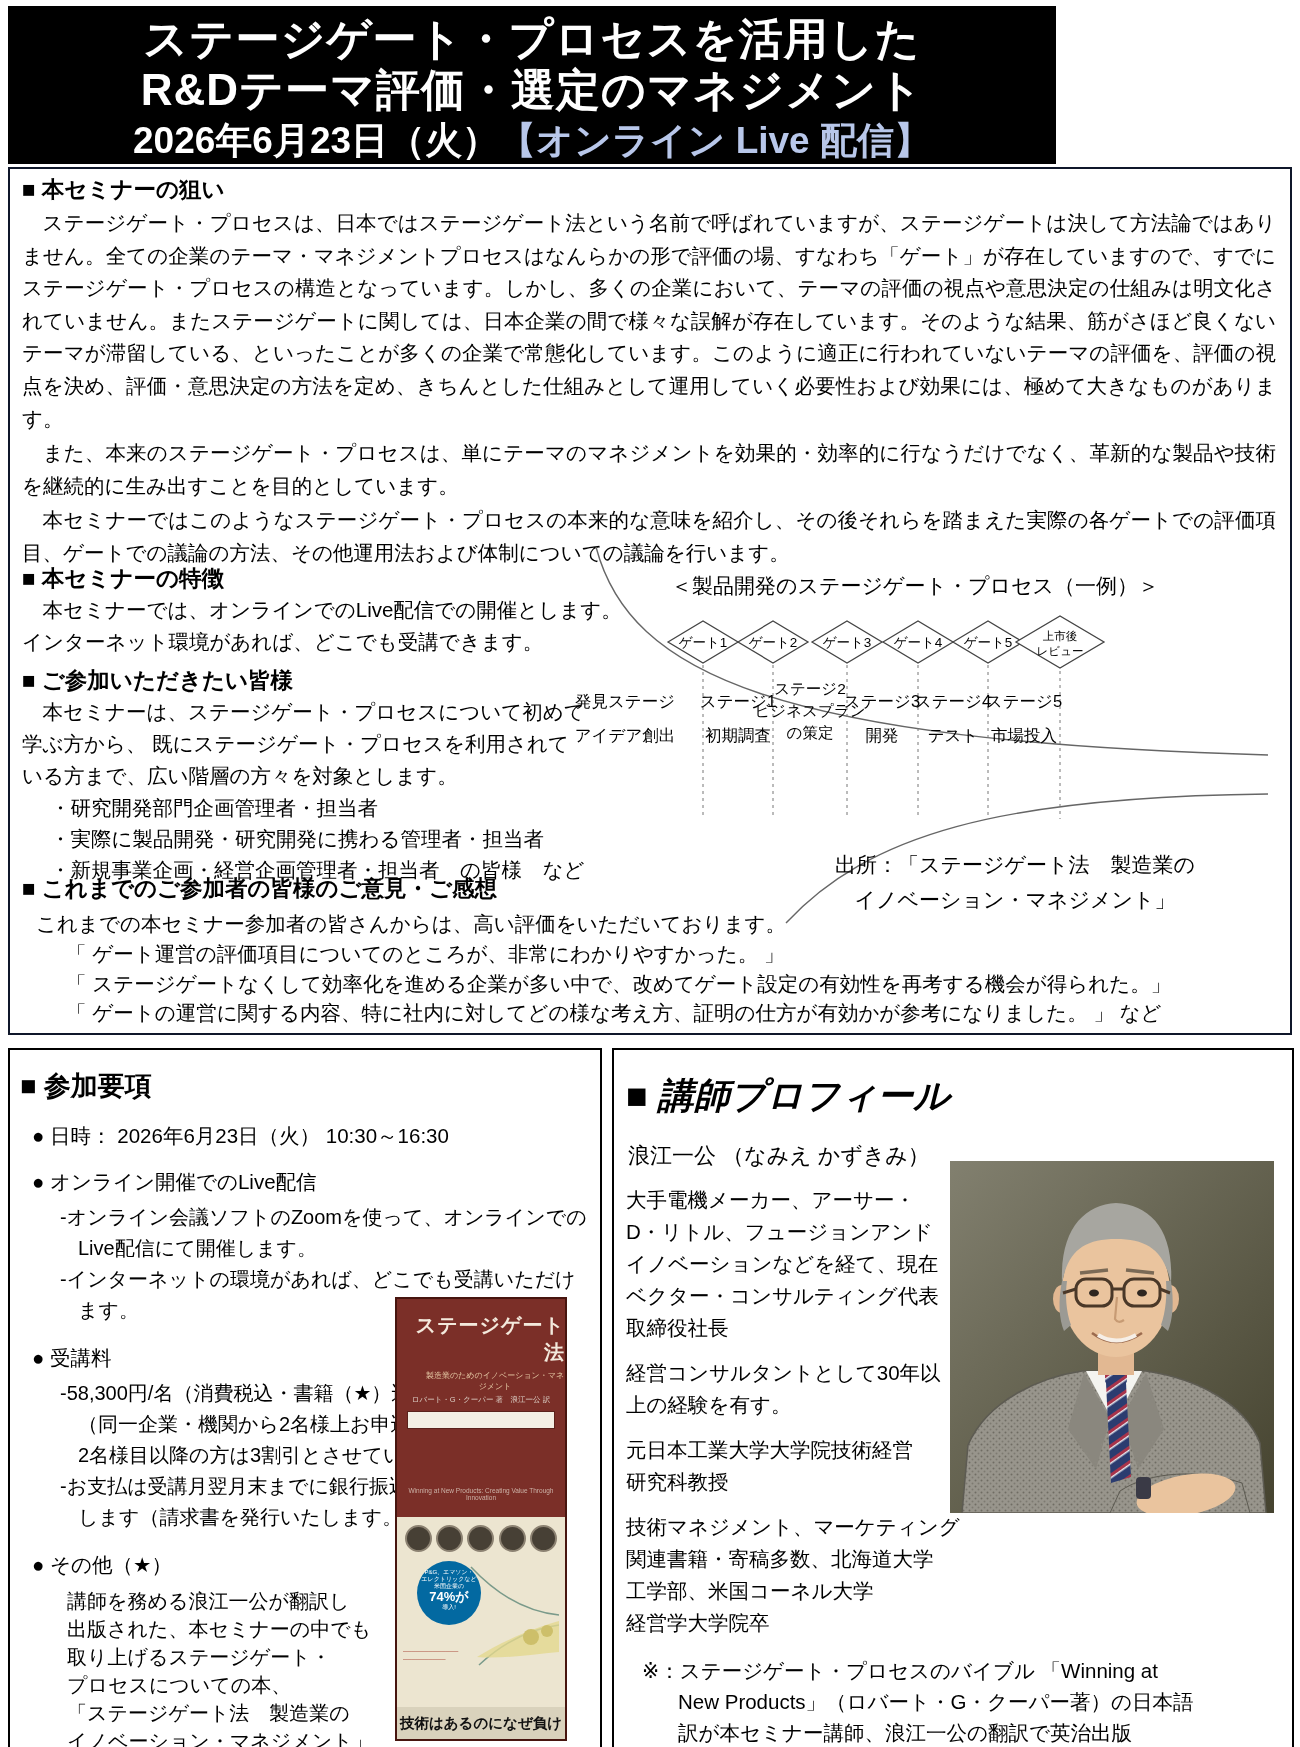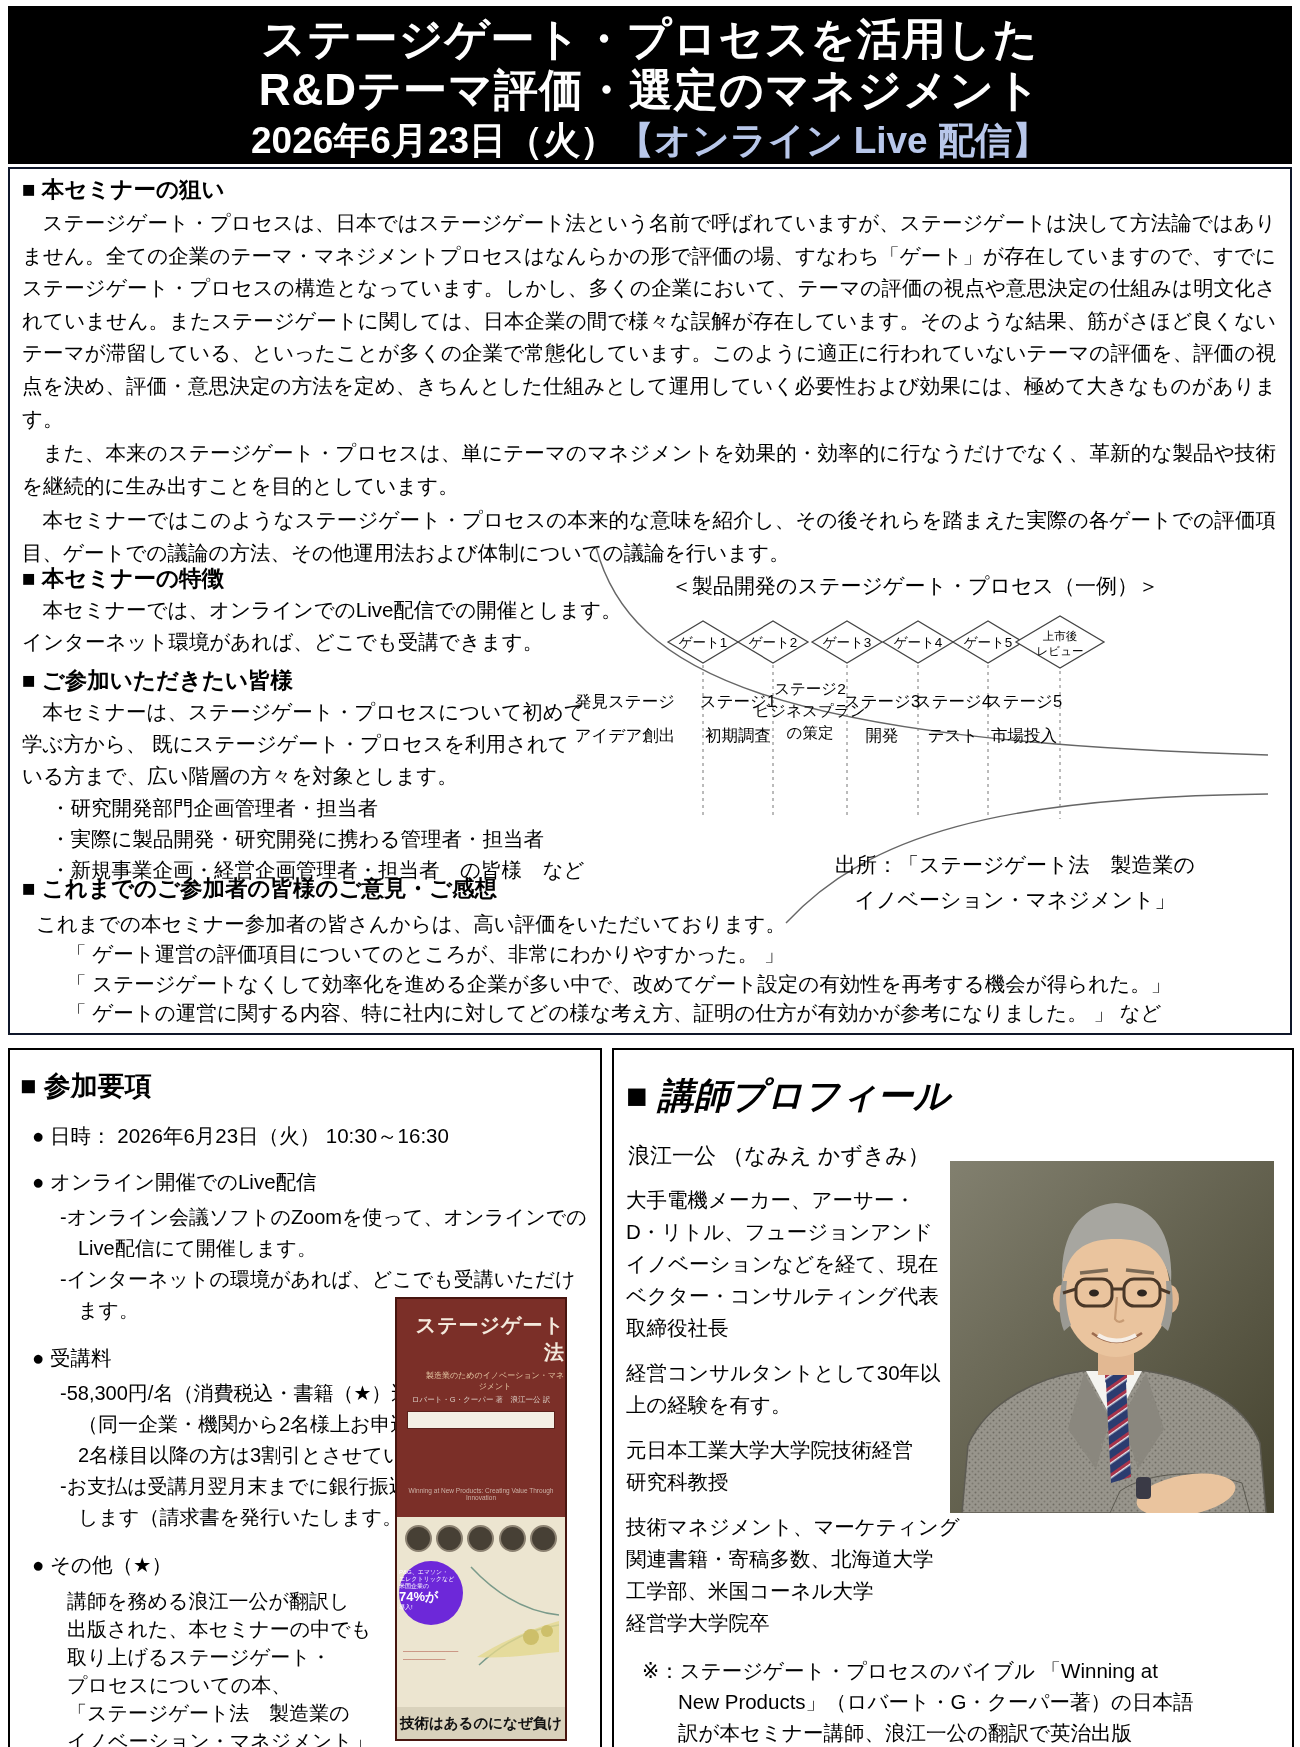--- a/index.html
+++ b/index.html
@@ -1,20 +1,20 @@
 <!DOCTYPE html>
 <html><head>
 <meta charset="utf-8">
 <style>
   html,body{margin:0;padding:0;background:#fff;}
   .page{position:relative;width:1300px;height:1747px;background:#fff;overflow:hidden;
         font-family:"Liberation Sans","DejaVu Sans",sans-serif;color:#000;}
 
   
-  .hdr{position:absolute;left:8px;top:6px;width:1284px;height:158px;background:#000;text-align:center;}
+  .hdr{position:absolute;left:8px;top:6px;width:1048px;height:158px;background:#000;text-align:center;}
   .hdr-t1{font-size:44px;font-weight:bold;color:#fff;line-height:52px;margin-top:7px;letter-spacing:1px;}
   .hdr-t2{font-size:44px;font-weight:bold;color:#fff;line-height:50px;letter-spacing:1px;}
   .hdr-t3{font-size:37px;font-weight:bold;color:#fff;line-height:46px;margin-top:3px;}
   .hdr-t3 .brk{color:#b8c7ea;}
 
   
   .mainbox{position:absolute;left:8px;top:167px;width:1280px;height:864px;border:2px solid #0f172a;}
   .sec-h{font-size:22.5px;font-weight:bold;line-height:30px;}
   .aim{position:absolute;left:12px;top:6px;width:1254px;}
   .aim p{margin:2px 0 0 0;font-size:20.5px;line-height:32.6px;text-align:justify;}
@@ -53,22 +53,22 @@
   .book{position:absolute;left:385px;top:247px;width:172px;height:444px;background:#7b2f28;
         border:2px solid #47150f;box-sizing:border-box;overflow:hidden;}
   .bk-title{margin-top:13px;text-align:right;font-size:20px;font-weight:bold;color:#f3e9dc;letter-spacing:1px;}
   .bk-sub{margin-top:4px;text-align:center;font-size:8px;color:#e5c8a4;padding-left:28px;}
   .bk-auth{margin-top:3px;text-align:center;font-size:7.5px;color:#ddd0c6;}
   .bk-band{margin:6px 10px 0 10px;height:16px;background:#f3efe4;border:1px solid #5a221b;}
   .bk-cap{margin-top:58px;text-align:center;font-size:6.5px;color:#cdb3a8;}
   .bk-lower{position:absolute;left:0;bottom:0;width:100%;height:222px;background:#ece5d0;}
   .bk-circles{display:flex;justify-content:space-around;padding:8px 6px 0 6px;}
   .bk-circle{width:23px;height:23px;border-radius:50%;background:#474035;border:2px solid #8c8272;}
-  .bk-badge{position:absolute;left:2px;top:44px;width:64px;height:64px;border-radius:50%;background:#6d28d9;
-            color:#fff;text-align:left;font-size:6px;line-height:7px;padding-top:8px;box-sizing:border-box;}
+  .bk-badge{position:absolute;left:20px;top:44px;width:64px;height:64px;border-radius:50%;background:#0369a1;
+            color:#fff;text-align:center;font-size:6px;line-height:7px;padding-top:8px;box-sizing:border-box;}
   .bk-badge .pct{font-size:13px;font-weight:bold;line-height:14px;}
   .bk-funnel{position:absolute;right:4px;top:40px;}
   .bk-redln{position:absolute;left:6px;top:130px;font-size:6px;color:#a03326;line-height:8px;}
   .bk-bottom{position:absolute;left:0;bottom:0;width:100%;height:32px;background:#d9d2bc;
              text-align:center;font-size:14.5px;font-weight:bold;color:#111;line-height:32px;}
 </style>
 </head>
 <body>
 
 <div class="page">

